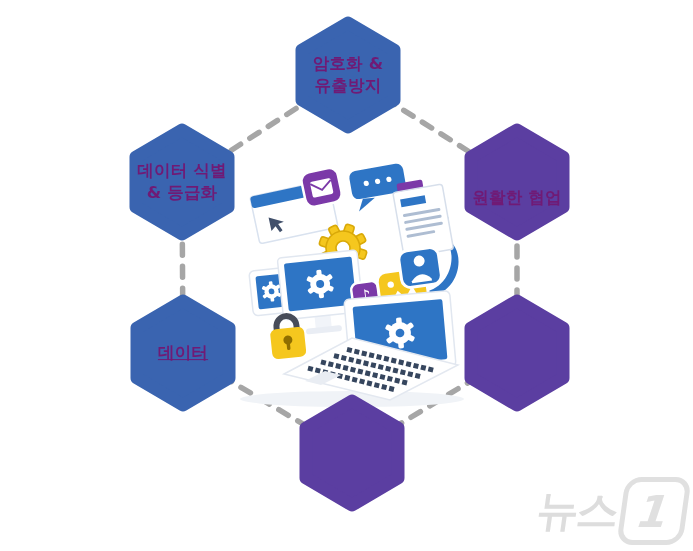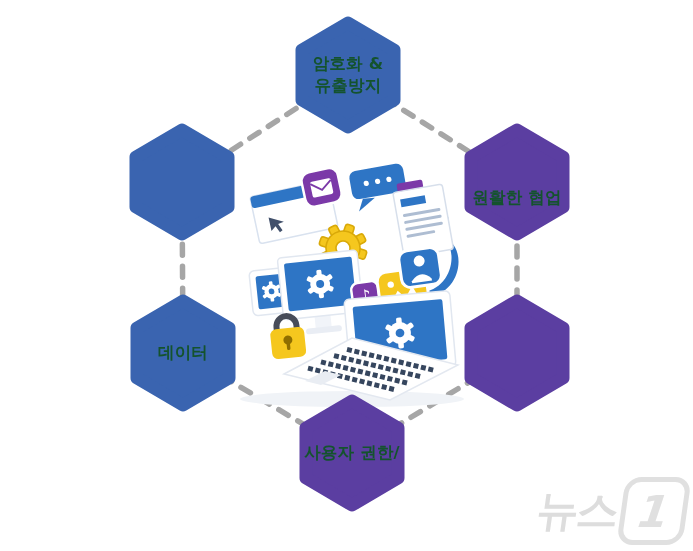--- a/index.html
+++ b/index.html
@@ -3,21 +3,21 @@
 <meta charset="utf-8">
 <style>
   html,body{margin:0;padding:0;background:#fff;}
   .stage{
     position:relative;width:693px;height:551px;background:#fff;overflow:hidden;
     font-family:"DejaVu Sans","Liberation Sans",sans-serif;
   }
   .stage svg{position:absolute;left:0;top:0;}
   .hex-label{
     position:absolute;width:150px;transform:translate(-50%,-50%);
-    text-align:center;color:#14532d;font-weight:bold;font-size:16.5px;line-height:1.32;
+    text-align:center;color:#701a75;font-weight:bold;font-size:16.5px;line-height:1.32;
     letter-spacing:.2px;pointer-events:none;
   }
   .hex-label span{display:block;}
   .watermark{
     position:absolute;right:6px;bottom:6px;display:flex;align-items:center;gap:4px;
     transform:skewX(-8deg);opacity:.9;
   }
   .wm-text{
     font-weight:bold;font-size:42px;color:#DADADA;
     text-shadow:0 1px 0 #fff,0 -1px 0 #fff;
@@ -171,29 +171,32 @@
       <polygon points="183,301 137,328 137,378 183,405 229,378 229,328" fill="#3A64B0" stroke="#3A64B0"></polygon>
       <polygon points="517,301 471,328 471,378 517,405 563,378 563,328" fill="#5B3EA1" stroke="#5B3EA1"></polygon>
       <polygon points="352,401 306,428 306,478 352,505 398,478 398,428" fill="#5B3EA1" stroke="#5B3EA1"></polygon>
     </g>
   </svg>
 
   <div class="hex-label" style="left:348px;top:75px;">
     <span>암호화 &amp;</span>
     <span>유출방지</span>
   </div>
+  <div class="hex-label" style="left:182px;top:182px;">
+    <span>데이터 식별</span>
+    <span>&amp; 등급화</span>
+  </div>
   <div class="hex-label" style="left:517px;top:182px;margin-top:16px;">
     <span>원활한 협업</span>
     <span></span>
   </div>
-  <div class="hex-label" style="left:183px;top:353px;">
+  <div class="hex-label" style="left:183px;top:353px;text-decoration:underline;">
     <span>데이터</span>
   </div>
   <div class="hex-label" style="left:352px;top:453px;">
-    <span>사용자 권한/</span>
   </div>
 
   <div class="watermark">
     <span class="wm-text">뉴스</span>
     <span class="wm-one">1</span>
   </div>
 
 </div>
 
 </body></html>

